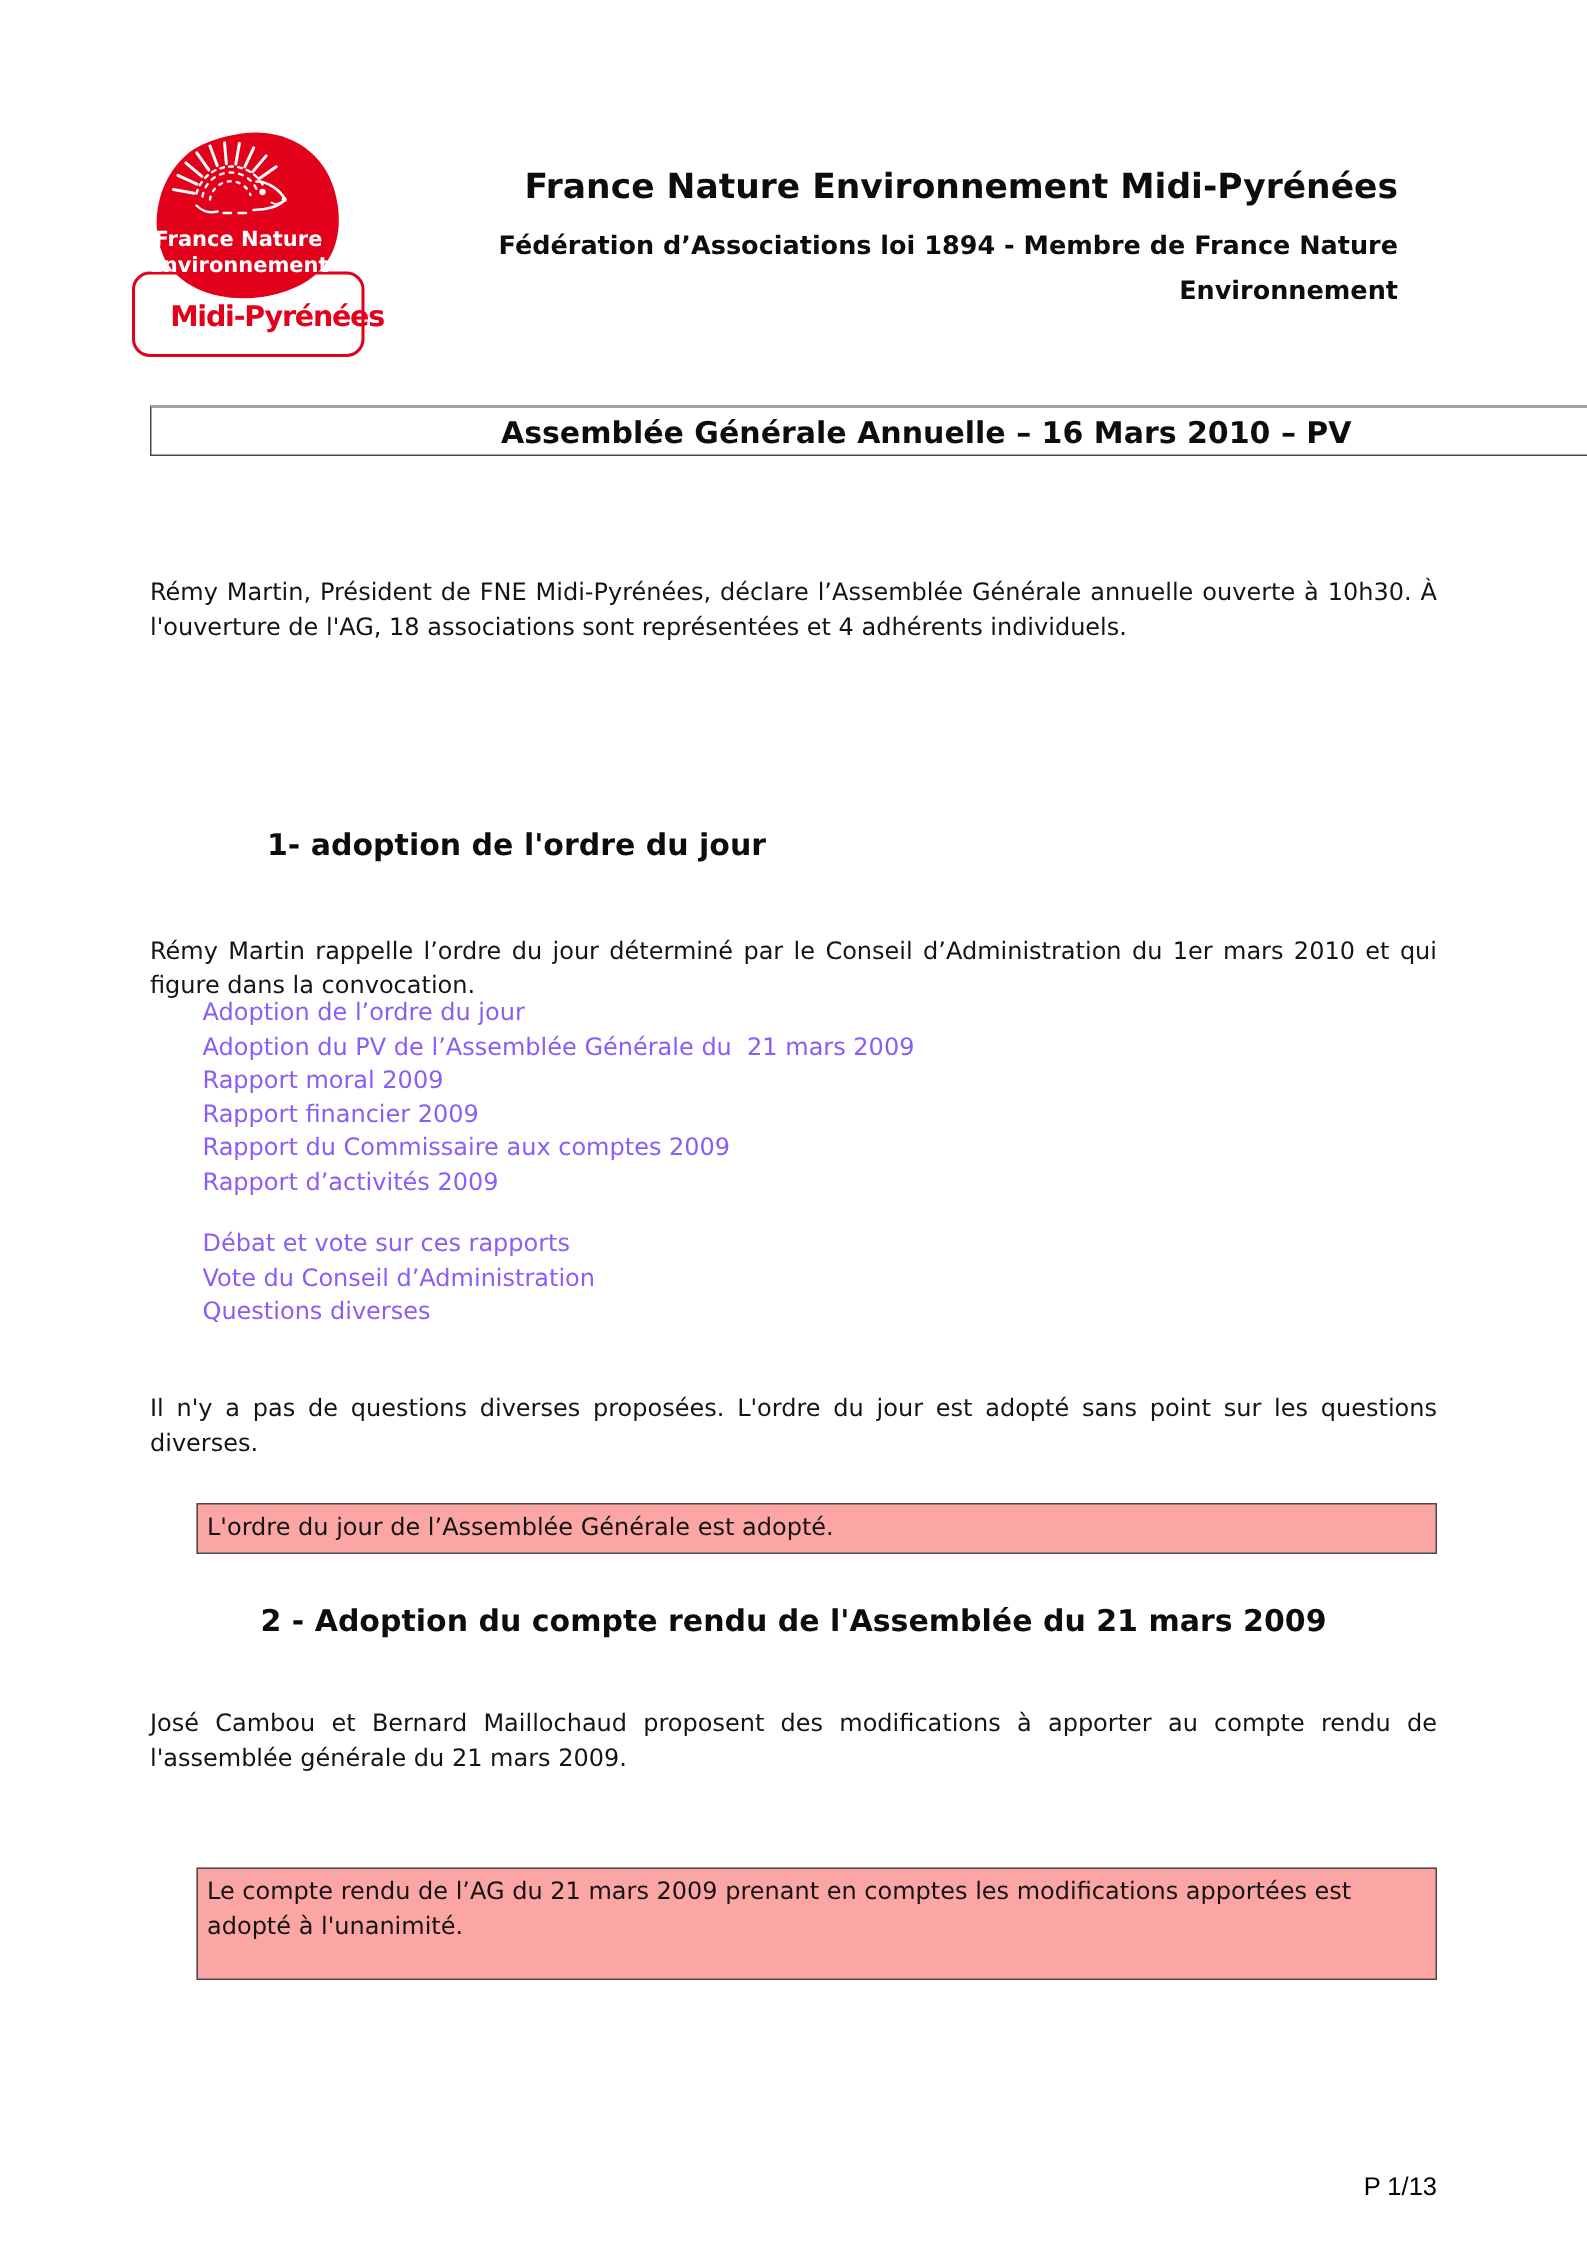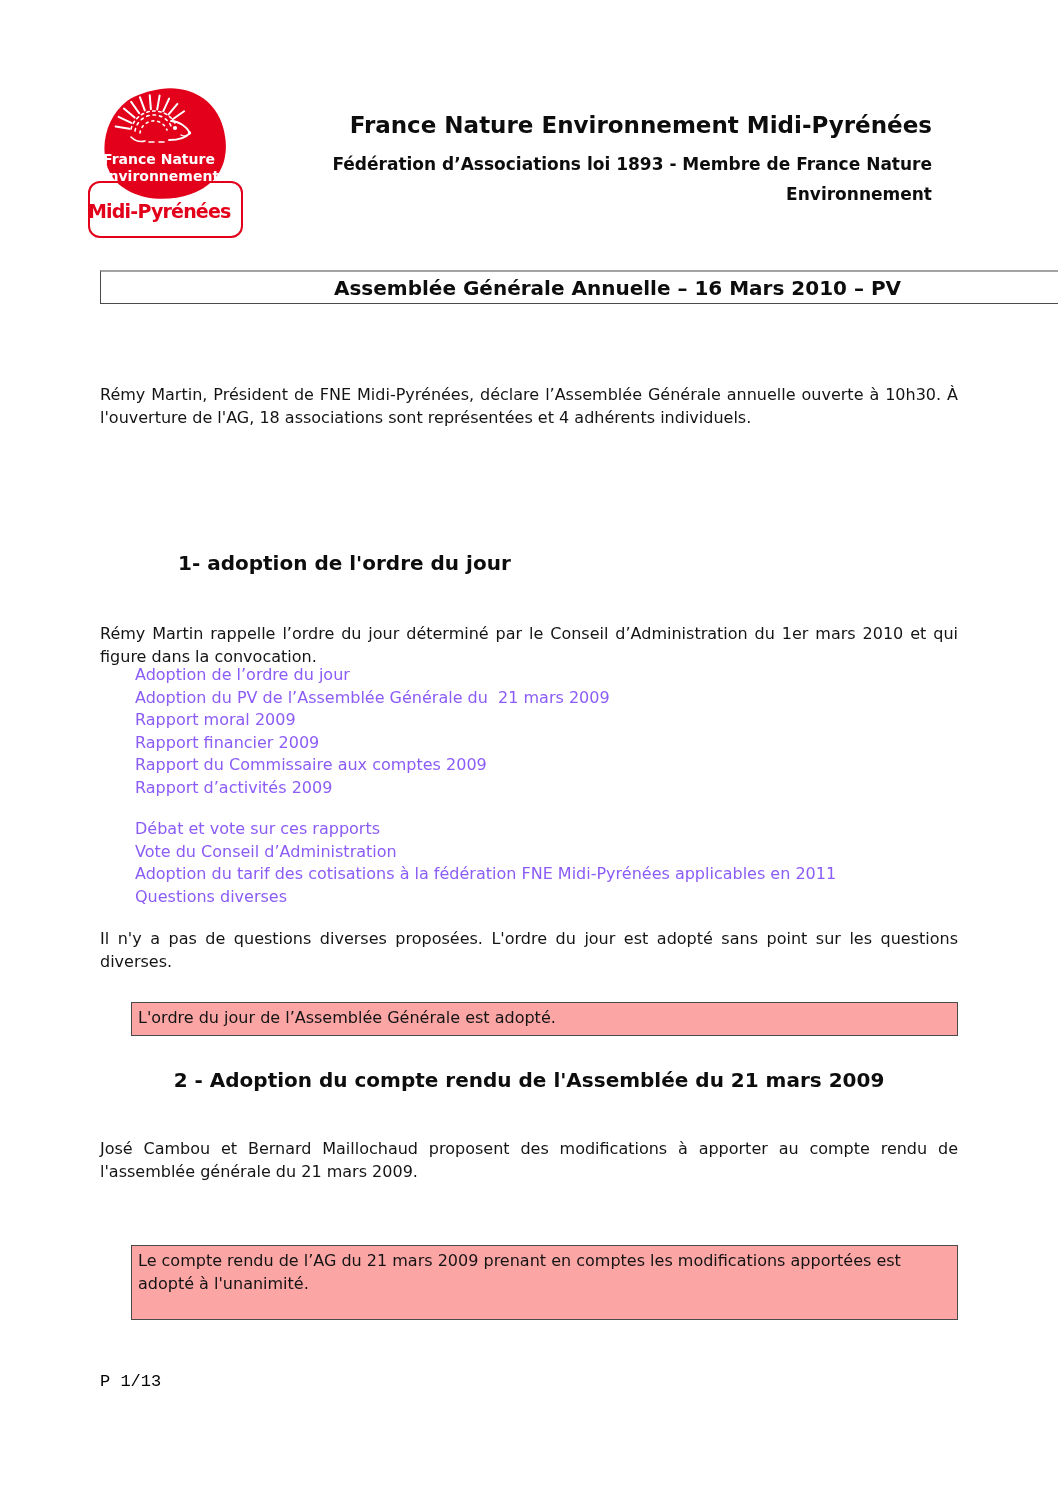--- a/index.html
+++ b/index.html
@@ -24,21 +24,21 @@
     border-radius: 12px;
     background: #fff;
   }
   .blob-svg { position: absolute; left: 101px; top: 87px; }
   .blob { fill: var(--logo-red); }
   .hedgehog { stroke: #fff; stroke-width: 2; stroke-linecap: round; fill: none; }
   .hedgehog-fill { fill: #fff; stroke: none; }
   .logo-org-text { fill: #fff; font-family: "DejaVu Sans", sans-serif; font-weight: bold; font-size: 14px; }
   .region-label {
     position: absolute; left: 88px; top: 200px; width: 168px;
-    text-align: left;
+    text-align: right;
     color: var(--logo-red);
     font-weight: bold; font-size: 19px; letter-spacing: -0.8px;
   }
 
   
   .header-block { position: absolute; left: 272px; top: 112px; width: 660px; text-align: right; }
   .org-title { font-size: 23px; font-weight: bold; color: #0d0d0d; }
   .org-subtitle { margin-top: 12px; font-size: 17px; font-weight: bold; line-height: 1.75; color: #0d0d0d; }
 
   
@@ -69,23 +69,23 @@
     position: absolute; left: 131px; width: 827px;
     border: 1px solid var(--border-dark);
     background: #fca5a5;
     padding: 4px 6px;
     font-size: 16px; line-height: 22.5px; color: #141414;
   }
   .box1 { top: 1002px; height: 34px; }
   .box2 { top: 1245px; height: 75px; }
 
   .footer-page {
-    position: absolute; left: 100px; top: 1372px; width: 858px;
-    text-align: left;
-    font-family: Liberation Mono, monospace;
+    position: absolute; left: 100px; top: 1448px; width: 858px;
+    text-align: right;
+    font-family: Liberation Sans, sans-serif;
     font-size: 17px; color: #000;
   }
 </style>
 </head>
 <body>
 
 <div class="page">
 
   <div class="logo">
     <div class="region-box"></div>
@@ -116,21 +116,21 @@
         <circle class="hedgehog-fill" cx="88.5" cy="46" r="1.7"></circle>
       </g>
       <text class="logo-org-text" x="58" y="77" text-anchor="middle">France Nature</text>
       <text class="logo-org-text" x="58" y="94" text-anchor="middle">Environnement</text>
     </svg>
     <div class="region-label">Midi-Pyrénées</div>
   </div>
 
   <div class="header-block">
     <div class="org-title">France Nature Environnement Midi-Pyrénées</div>
-    <div class="org-subtitle">Fédération d’Associations loi 1893 - Membre de France Nature Environnement</div>
+    <div class="org-subtitle">Fédération d’Associations loi 1894 - Membre de France Nature Environnement</div>
   </div>
 
   <div class="doc-title-box">
     <span class="doc-title">Assemblée Générale Annuelle – 16 Mars 2010 – PV</span>
   </div>
 
   <p class="para" style="top:384px">Rémy Martin, Président de FNE Midi-Pyrénées, déclare l’Assemblée Générale annuelle ouverte à 10h30. À l'ouverture de l'AG, 18 associations sont représentées et 4 adhérents individuels.</p>
 
   <h2 class="h-sec h-sec1">1- adoption de l'ordre du jour</h2>
   <p class="para" style="top:623px">Rémy Martin rappelle l’ordre du jour déterminé par le Conseil d’Administration du 1er mars 2010 et qui figure dans la convocation.</p>
@@ -139,21 +139,20 @@
       <div class="list-line">Adoption de l’ordre du jour</div>
       <div class="list-line">Adoption du PV de l’Assemblée Générale du  21 mars 2009</div>
       <div class="list-line">Rapport moral 2009</div>
       <div class="list-line">Rapport financier 2009</div>
       <div class="list-line">Rapport du Commissaire aux comptes 2009</div>
       <div class="list-line">Rapport d’activités 2009</div>
     </div>
   <div class="agenda" style="top:818px">
       <div class="list-line">Débat et vote sur ces rapports</div>
       <div class="list-line">Vote du Conseil d’Administration</div>
-      <div class="list-line">Adoption du tarif des cotisations à la fédération FNE Midi-Pyrénées applicables en 2011</div>
       <div class="list-line">Questions diverses</div>
     </div>
 
   <p class="para" style="top:928px">Il n'y a pas de questions diverses proposées. L'ordre du jour est adopté sans point sur les questions diverses.</p>
 
   <div class="decision-box box1">
     <span>L'ordre du jour de l’Assemblée Générale est adopté.</span>
   </div>
 
   <h2 class="h-sec h-sec2">2 - Adoption du compte rendu de l'Assemblée du 21 mars 2009</h2>

